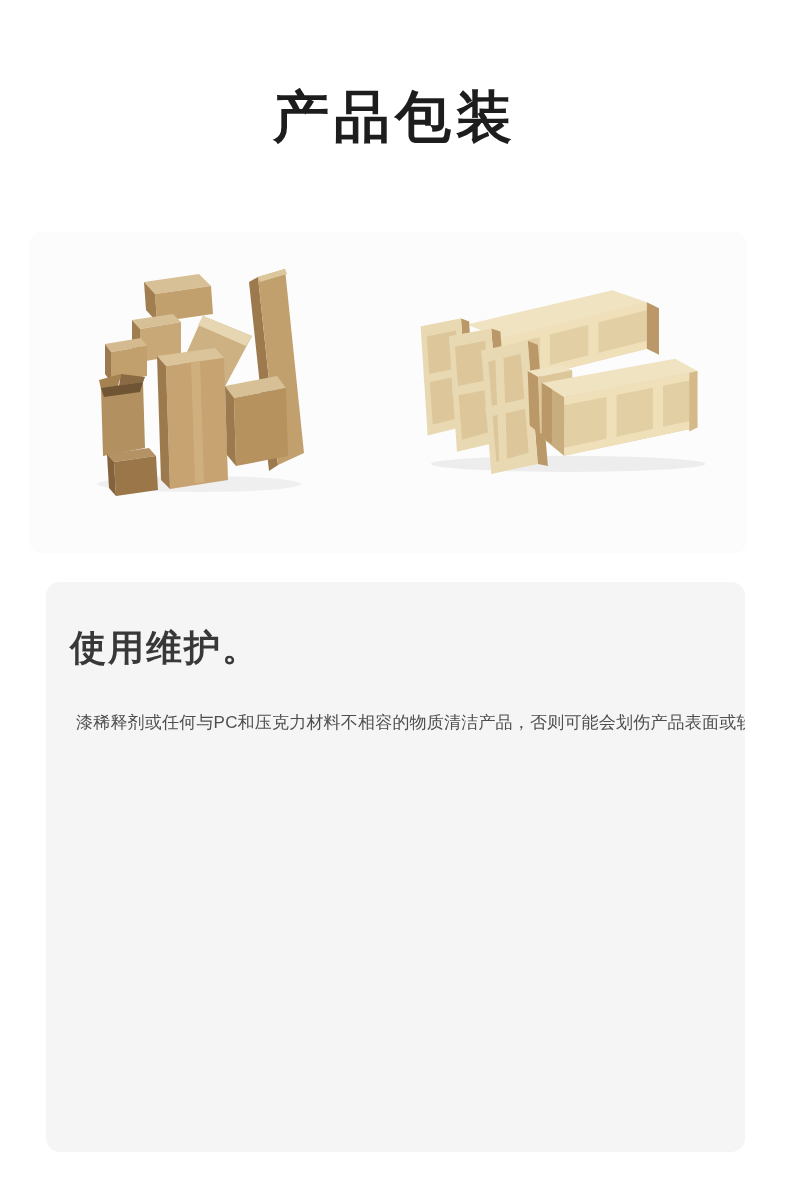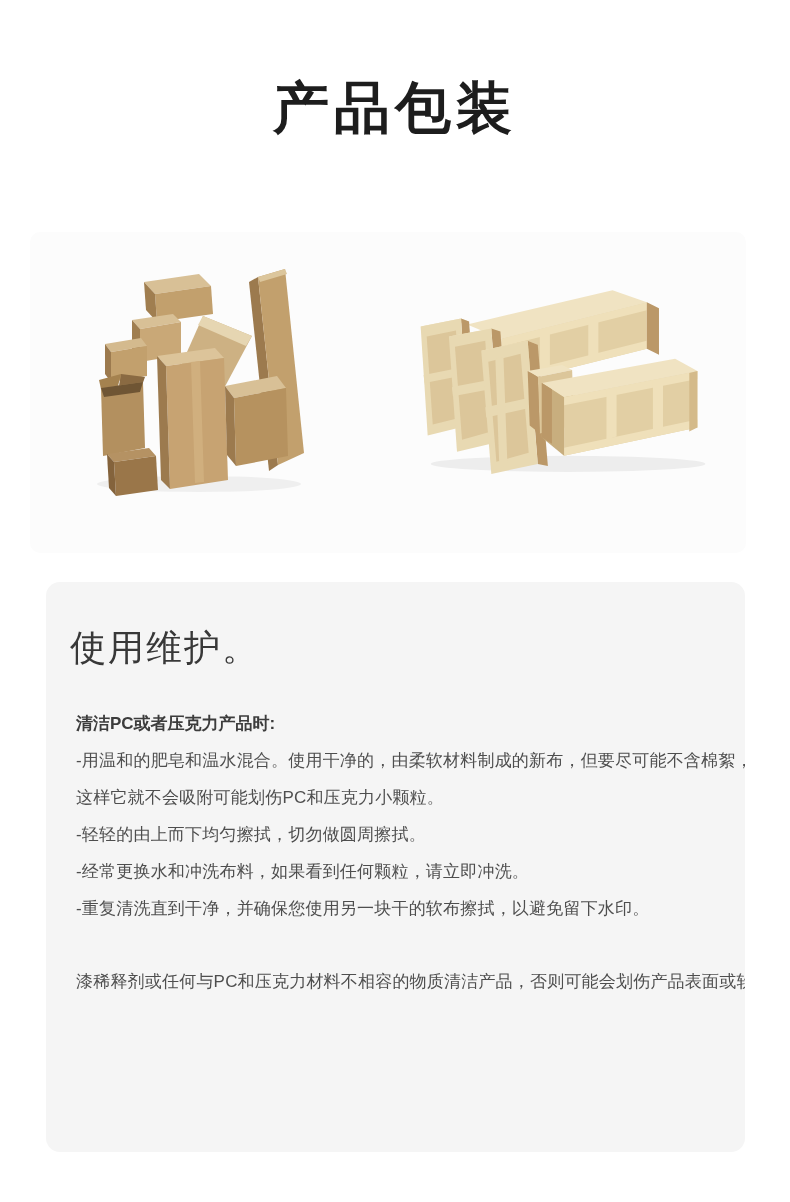--- a/index.html
+++ b/index.html
@@ -1,40 +1,40 @@
 <!DOCTYPE html>
 <html><head>
 <meta charset="utf-8">
 <style>
   html,body{margin:0;padding:0;background:#ffffff;}
   body{width:790px;height:1202px;font-family:"Liberation Sans","DejaVu Sans",sans-serif;}
   .page{position:relative;width:790px;height:1202px;background:#ffffff;overflow:hidden;}
 
   .title{
-    position:absolute;top:80px;left:0;width:790px;
+    position:absolute;top:89px;left:0;width:790px;
     text-align:center;font-size:56px;font-weight:700;color:#1d1d1d;
     letter-spacing:5px;line-height:1;margin:0;
   }
 
   .photo-band{
     position:absolute;top:232px;left:30px;width:716px;height:321px;
     background:#fcfcfc;border-radius:10px;
   }
   .photo{position:absolute;}
   .photo-left{left:57px;top:24px;width:230px;height:240px;}
   .photo-right{left:384px;top:42px;width:292px;height:202px;}
   .photo svg{display:block;width:100%;height:100%;}
 
   .panel{
     position:absolute;top:582px;left:46px;width:699px;height:570px;
     background:#f5f5f5;border-radius:14px;box-sizing:border-box;
     padding:46px 28px 0 30px;overflow:hidden;
   }
   .panel-heading{
-    font-size:36px;font-weight:400;color:#383838;
+    font-size:36px;font-weight:700;color:#383838;
     margin:0 0 0 -6px;line-height:40px;letter-spacing:2px;
   }
   .block{margin-top:37px;}
   .block-notes{margin-top:36px;}
   .label{
     font-size:17px;font-weight:700;color:#3c3c3c;
     line-height:37px;margin:0;white-space:nowrap;
   }
   .line{
     font-size:17px;color:#4e4e4e;
@@ -153,31 +153,20 @@
           <polygon points="126,108 136,114 136,168 126,162" fill="#bb9868"></polygon>
           <polygon points="272,98 280,96 280,152 272,156" fill="#d4ba8a"></polygon>
         </g>
       </svg>
     </div>
   </div>
 
   <section class="panel">
     <h2 class="panel-heading">使用维护。</h2>
 
-    <div class="block">
-      <p class="label">清洁PC或者压克力产品时:</p>
-      <div>
-
-      <p class="line">-用温和的肥皂和温水混合。使用干净的，由柔软材料制成的新布，但要尽可能不含棉絮，</p>
-          <p class="line">这样它就不会吸附可能划伤PC和压克力小颗粒。</p>
-          <p class="line">-轻轻的由上而下均匀擦拭，切勿做圆周擦拭。</p>
-          <p class="line">-经常更换水和冲洗布料，如果看到任何颗粒，请立即冲洗。</p>
-          <p class="line">-重复清洗直到干净，并确保您使用另一块干的软布擦拭，以避免留下水印。</p>
-        </div>
-    </div>
 
     <div class="block block-notes">
       <div>
 
           <p class="line">漆稀释剂或任何与PC和压克力材料不相容的物质清洁产品，否则可能会划伤产品表面或软</p>
         </div>
     </div>
   </section>
 
 </div>

